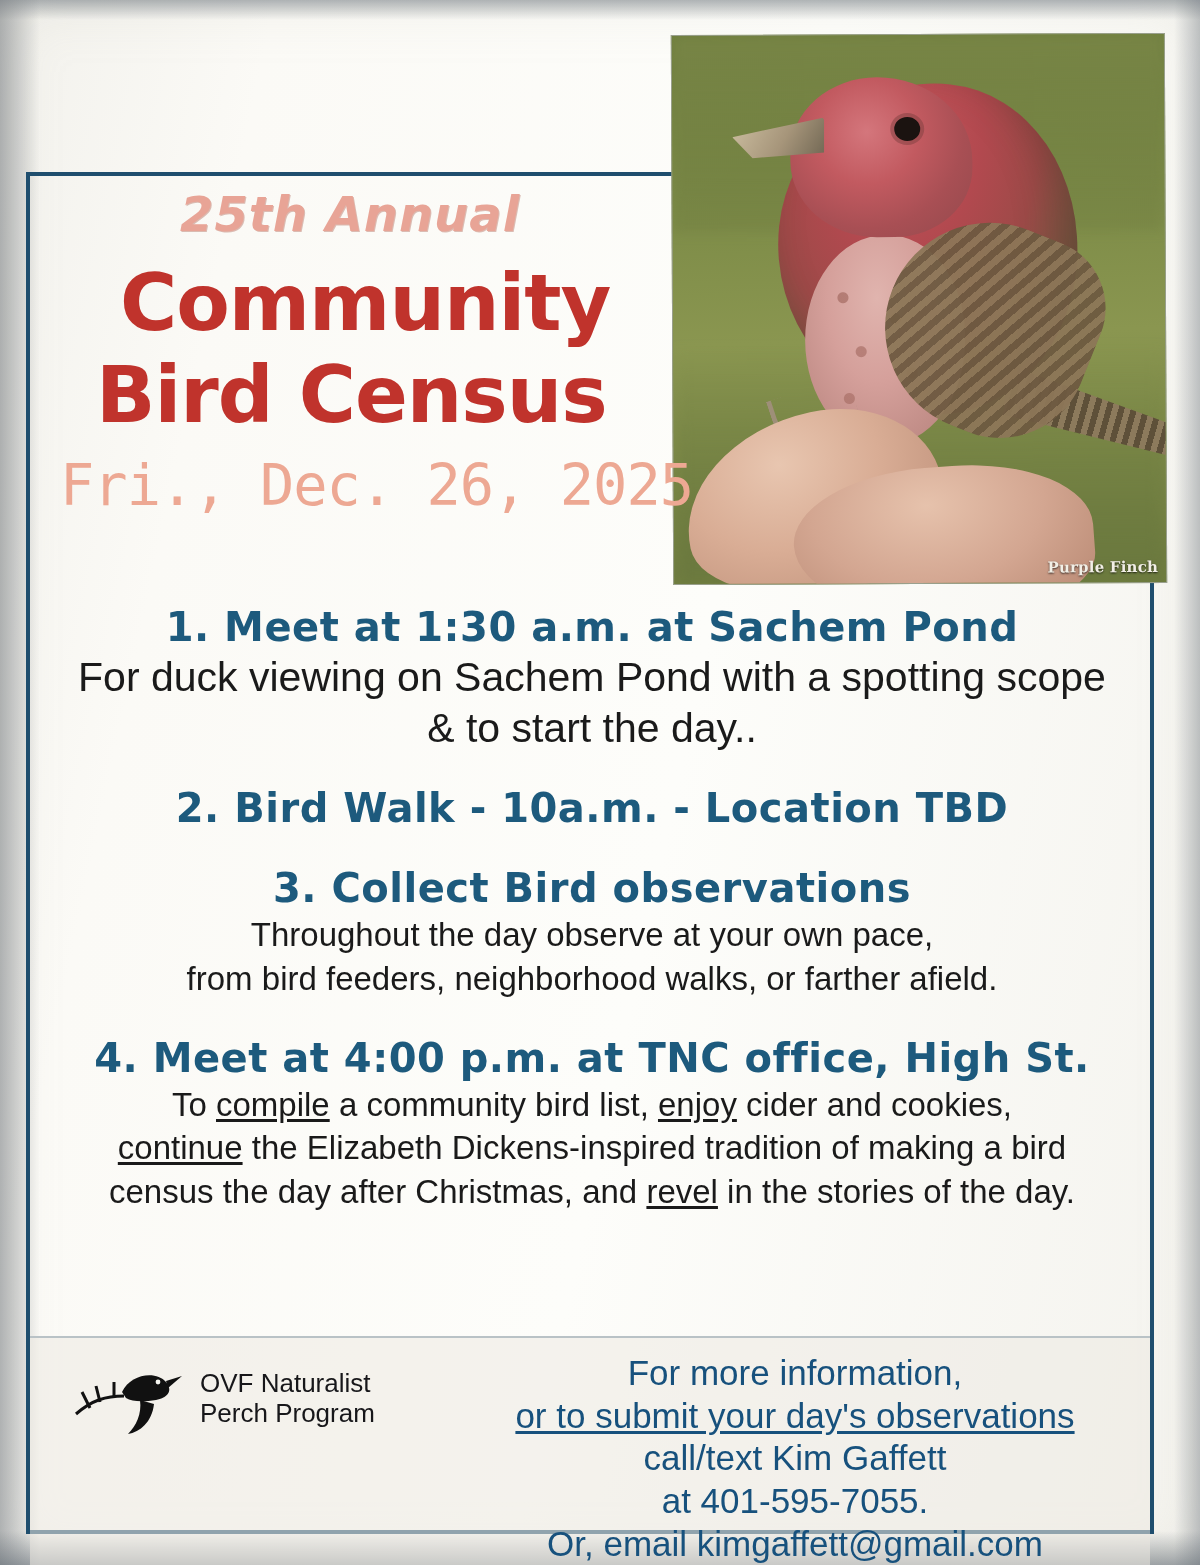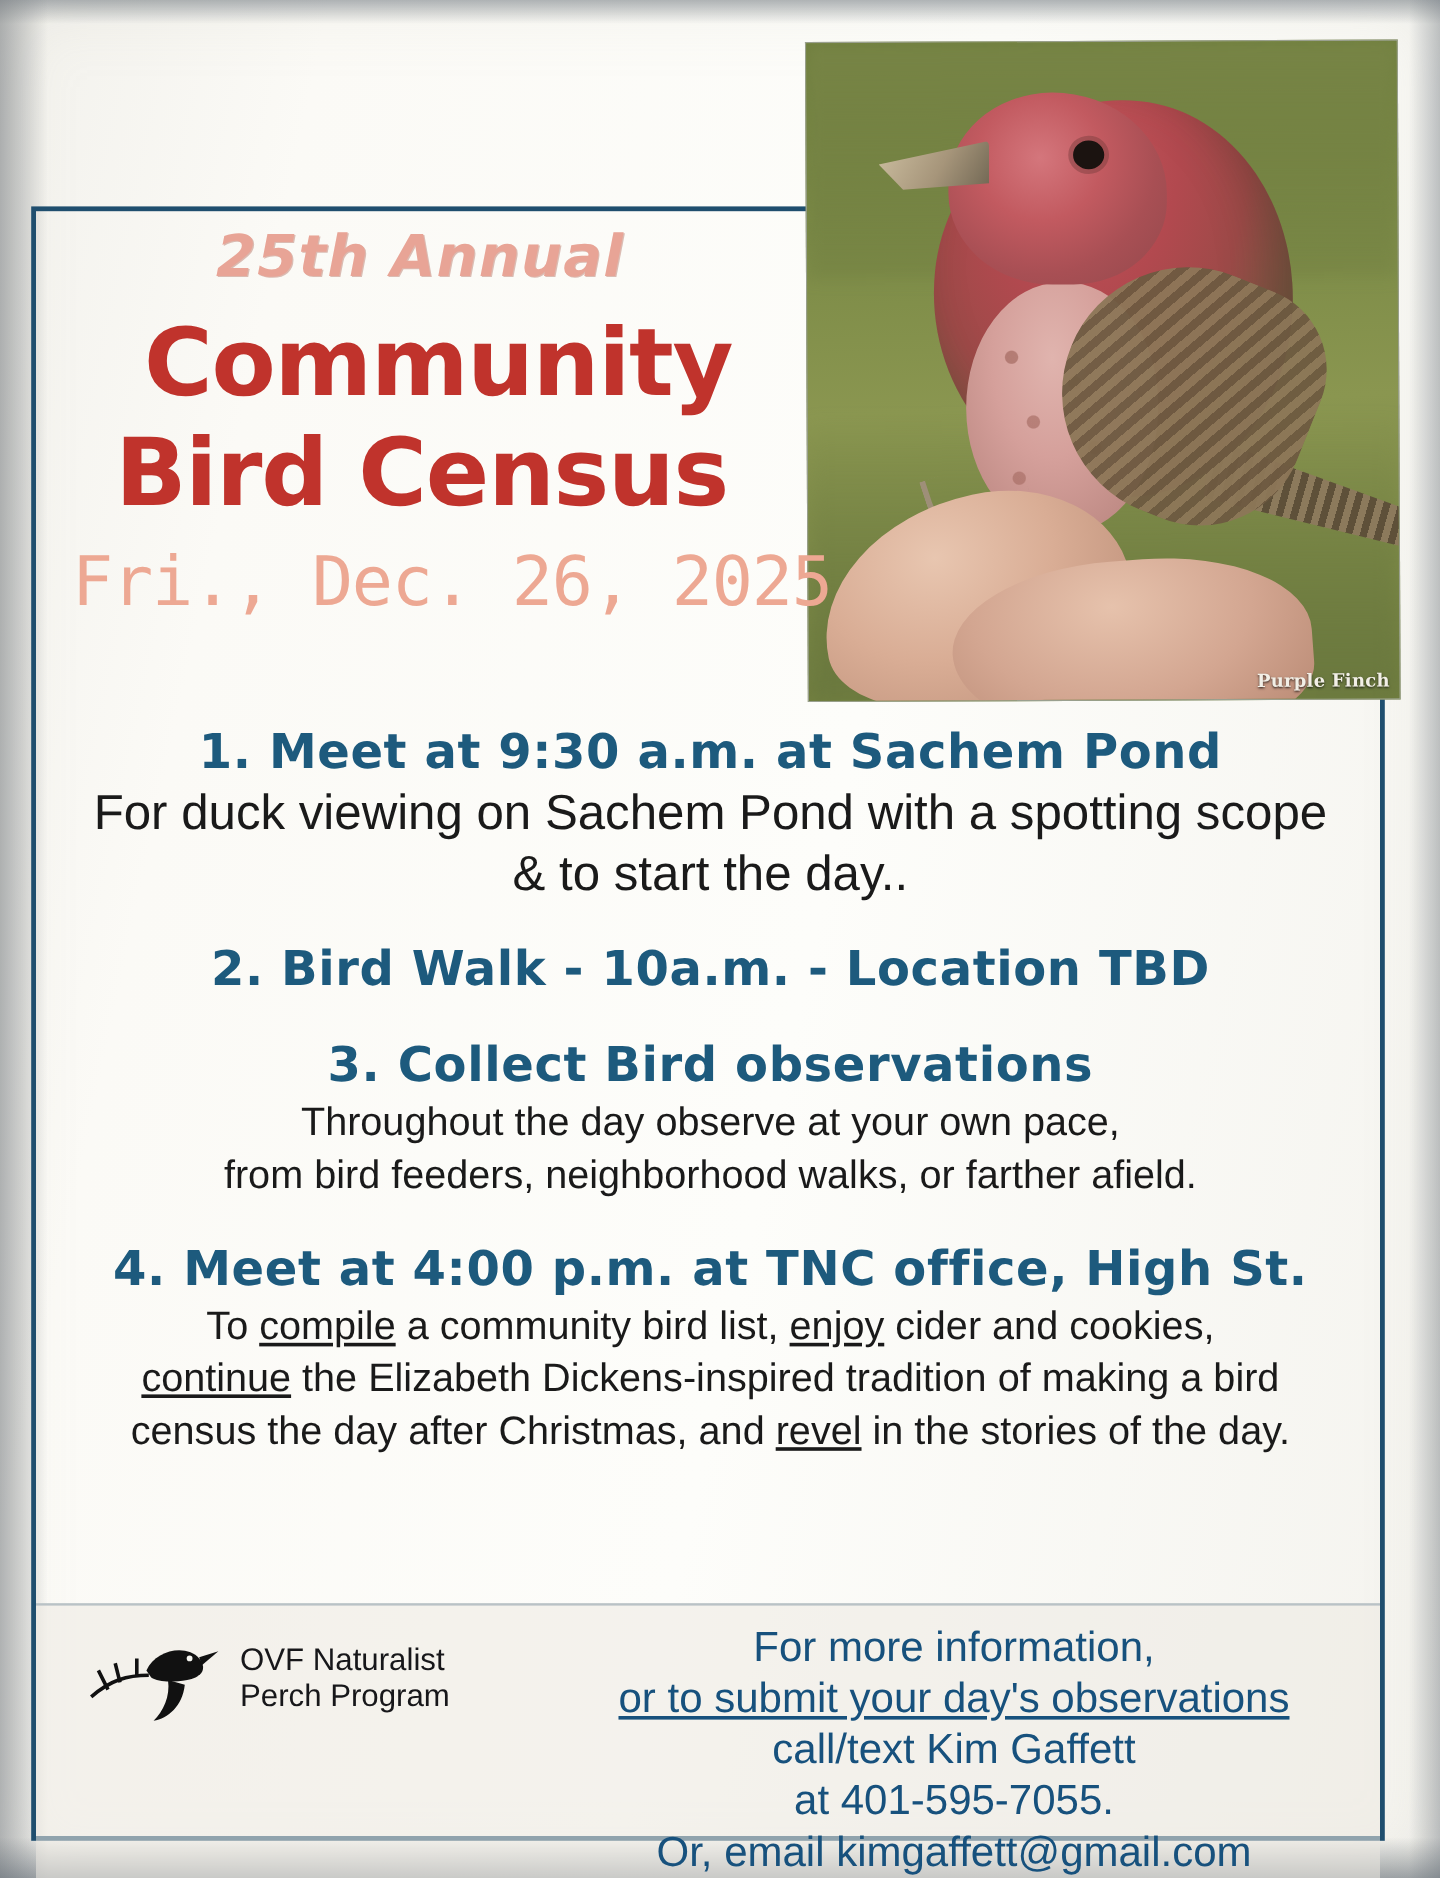--- a/index.html
+++ b/index.html
@@ -396,21 +396,21 @@
   <div id="headline">
     <div class="annual">25th Annual</div>
     <div class="title1">Community</div>
     <div class="title2">Bird Census</div>
     <div class="datetext">Fri., Dec. 26, 2025</div>
   </div>
 
   <div id="steps">
 
     <div class="step-block s1">
-      <div class="step-head">1. Meet at 9:30 a.m. at Sachem Pond</div>
+      <div class="step-head">1. Meet at 1:30 a.m. at Sachem Pond</div>
       <div class="step-sub">For duck viewing on Sachem Pond with a spotting scope</div>
       <div class="step-sub">&amp; to start the day..</div>
     </div>
 
     <div class="step-block s2">
       <div class="step-head">2. Bird Walk - 10a.m. - Location TBD</div>
     </div>
 
     <div class="step-block s3">
       <div class="step-head">3. Collect Bird observations</div>

